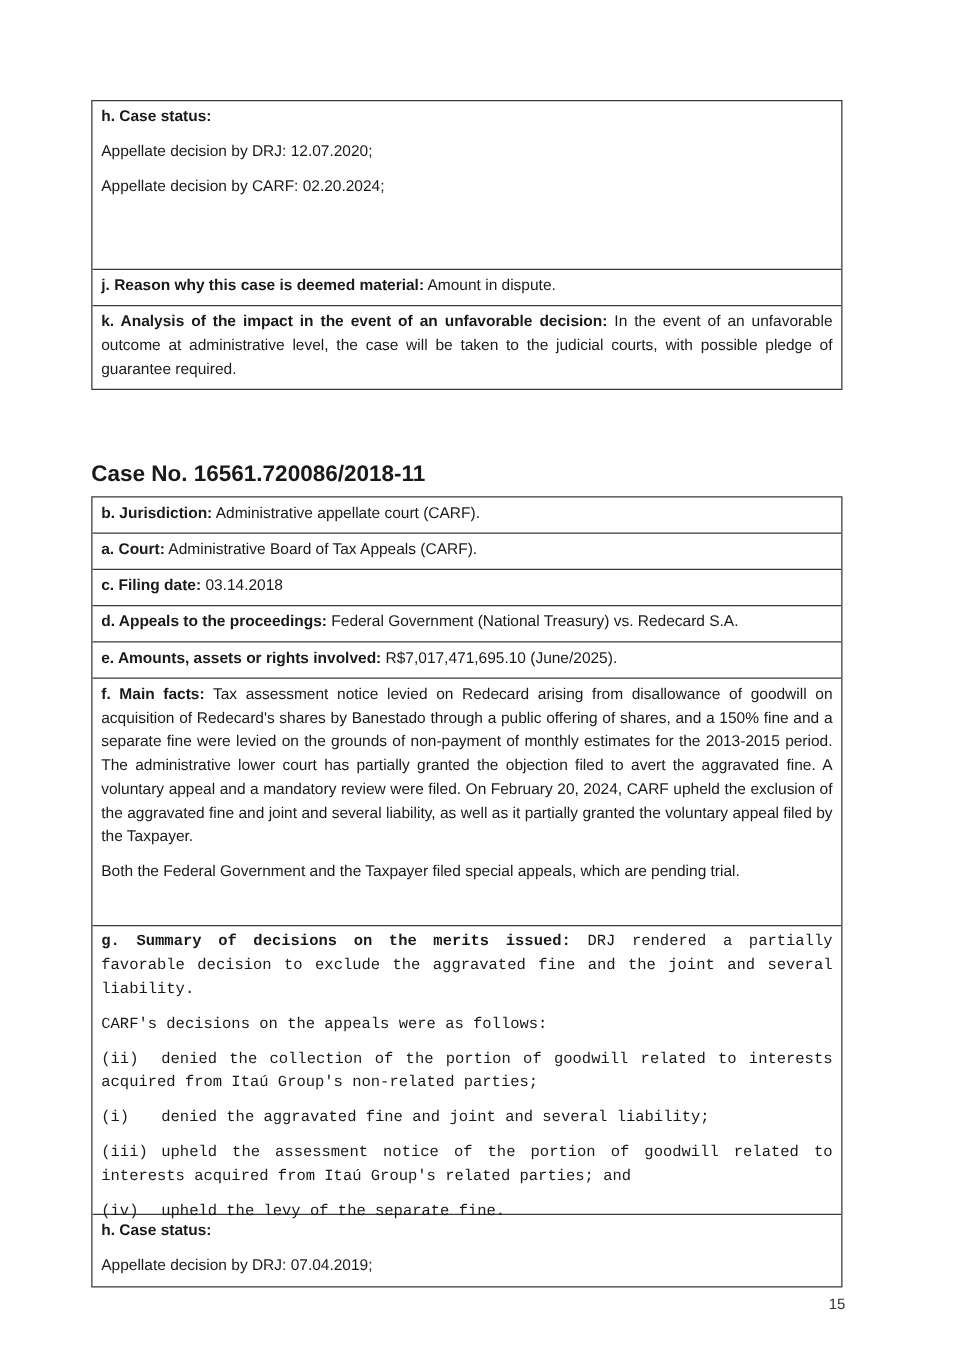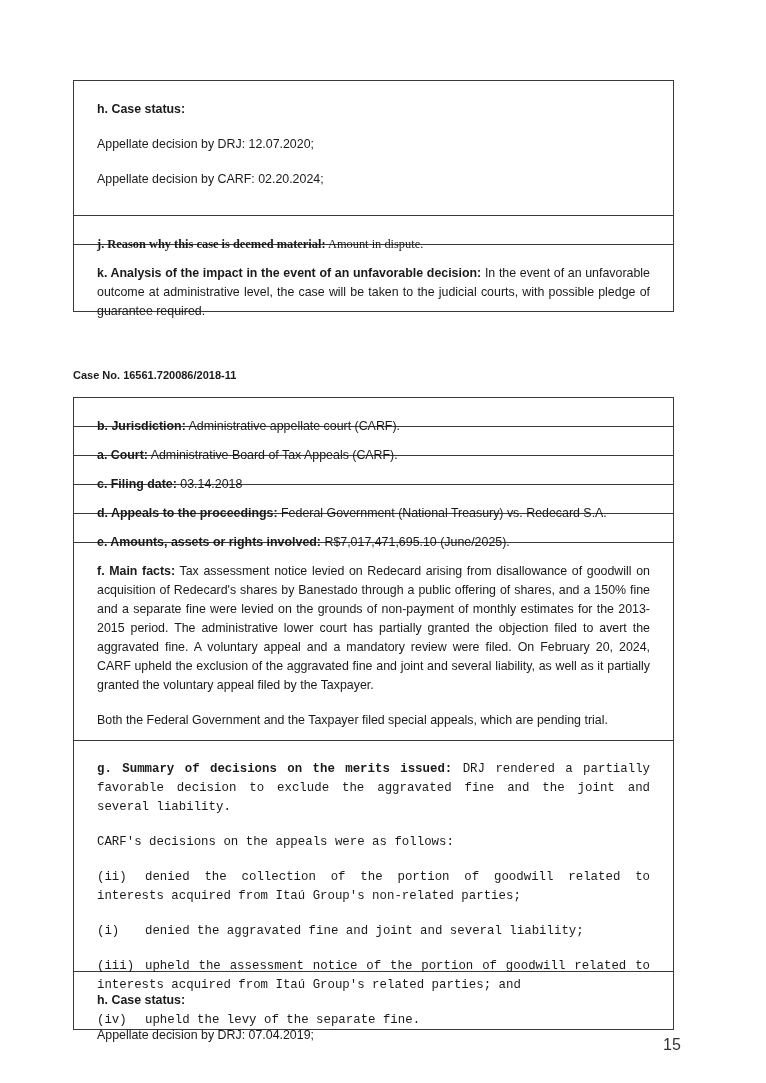--- a/index.html
+++ b/index.html
@@ -32,61 +32,61 @@
     }
     .row {
       border-bottom: 1.5px solid #3a3a3a;
       padding: 3px 7px 6px 7px;
       box-sizing: border-box;
     }
     .row:last-child {
       border-bottom: none;
     }
     .row p {
-      margin: 16px;
+      margin: 0;
       line-height: 19px;
       text-align: justify;
     }
     .row p + p {
       margin-top: 9px;
     }
     .lbl {
       font-weight: bold;
     }
     .roman {
       display: inline-block;
       width: 48px;
     }
     .case-title {
       position: absolute;
       left: 73px;
       top: 369px;
       font-weight: bold;
-      font-size: 11px;
+      font-size: 18px;
     }
     .page-number {
       position: absolute;
       left: 663px;
       top: 1036px;
-      font-size: 16px;
+      font-size: 12px;
       color: #333;
     }
   </style>
 </head>
 <body>
 
 <div class="page">
 
   <div class="box" style="top:80px;">
     <div class="row" style="height:135px;">
       <p><span class="lbl">h. Case status:</span></p>
       <p>Appellate decision by DRJ: 12.07.2020;</p>
       <p>Appellate decision by CARF: 02.20.2024;</p>
     </div>
-    <div class="row" style="height:29px;font-family:Liberation Serif, serif;">
+    <div class="row" style="height:29px;">
       <p><span class="lbl">j. Reason why this case is deemed material:</span><span> Amount in dispute.</span></p>
     </div>
     <div class="row" style="height:66px;">
       <p><span class="lbl">k. Analysis of the impact in the event of an unfavorable decision:</span><span> In the event of an unfavorable outcome at administrative level, the case will be taken to the judicial courts, with possible pledge of guarantee required.</span></p>
     </div>
   </div>
 
   <div class="case-title">Case No. 16561.720086/2018-11</div>
 
   <div class="box" style="top:397px;">

